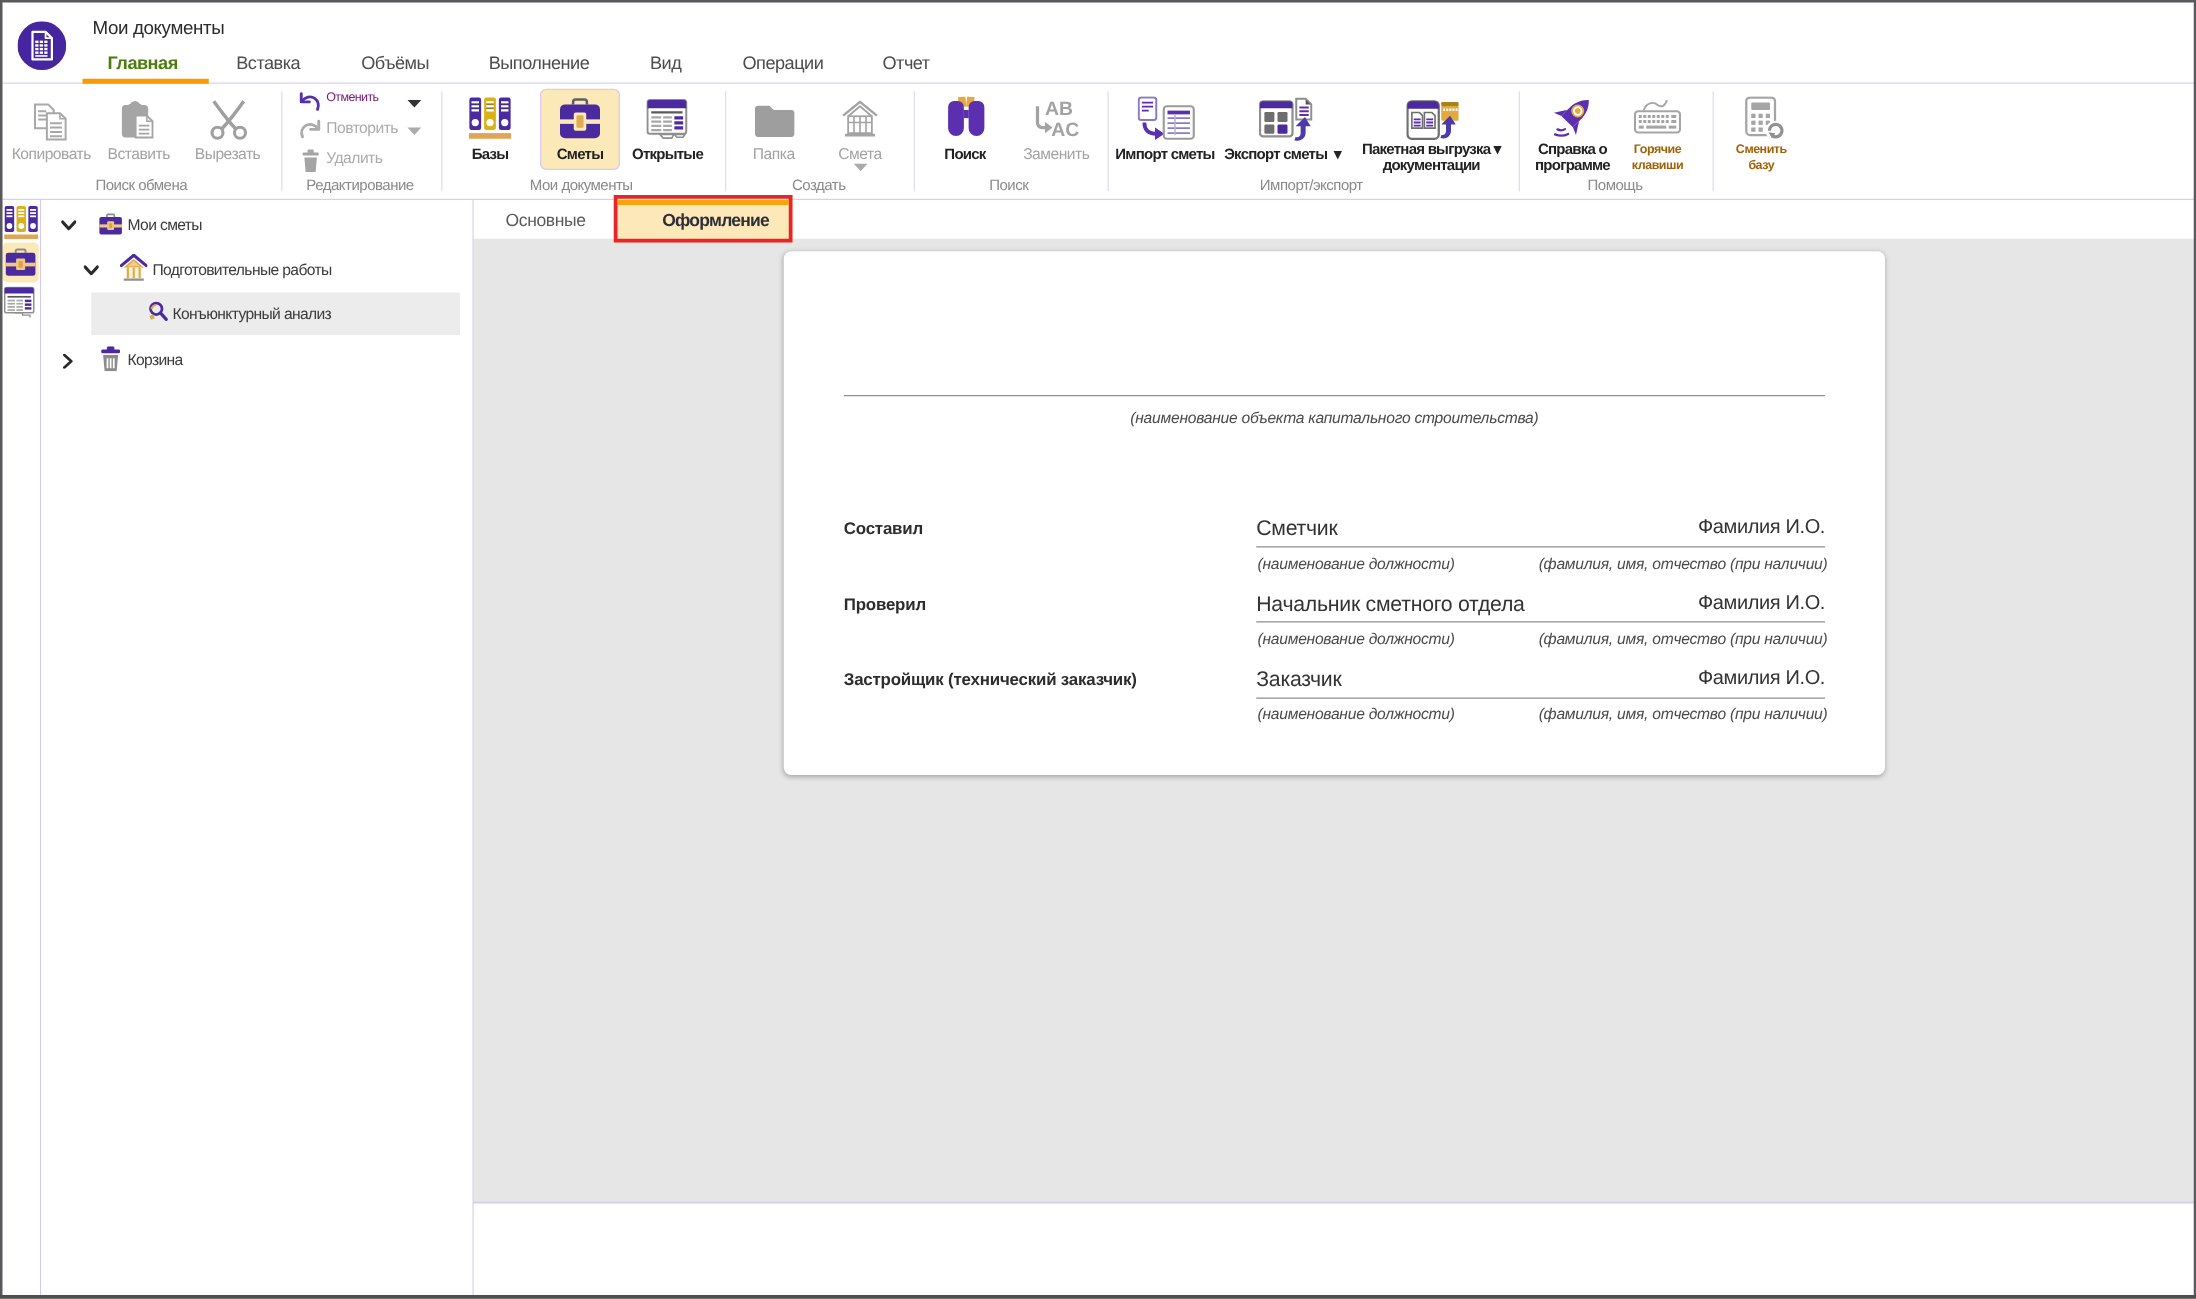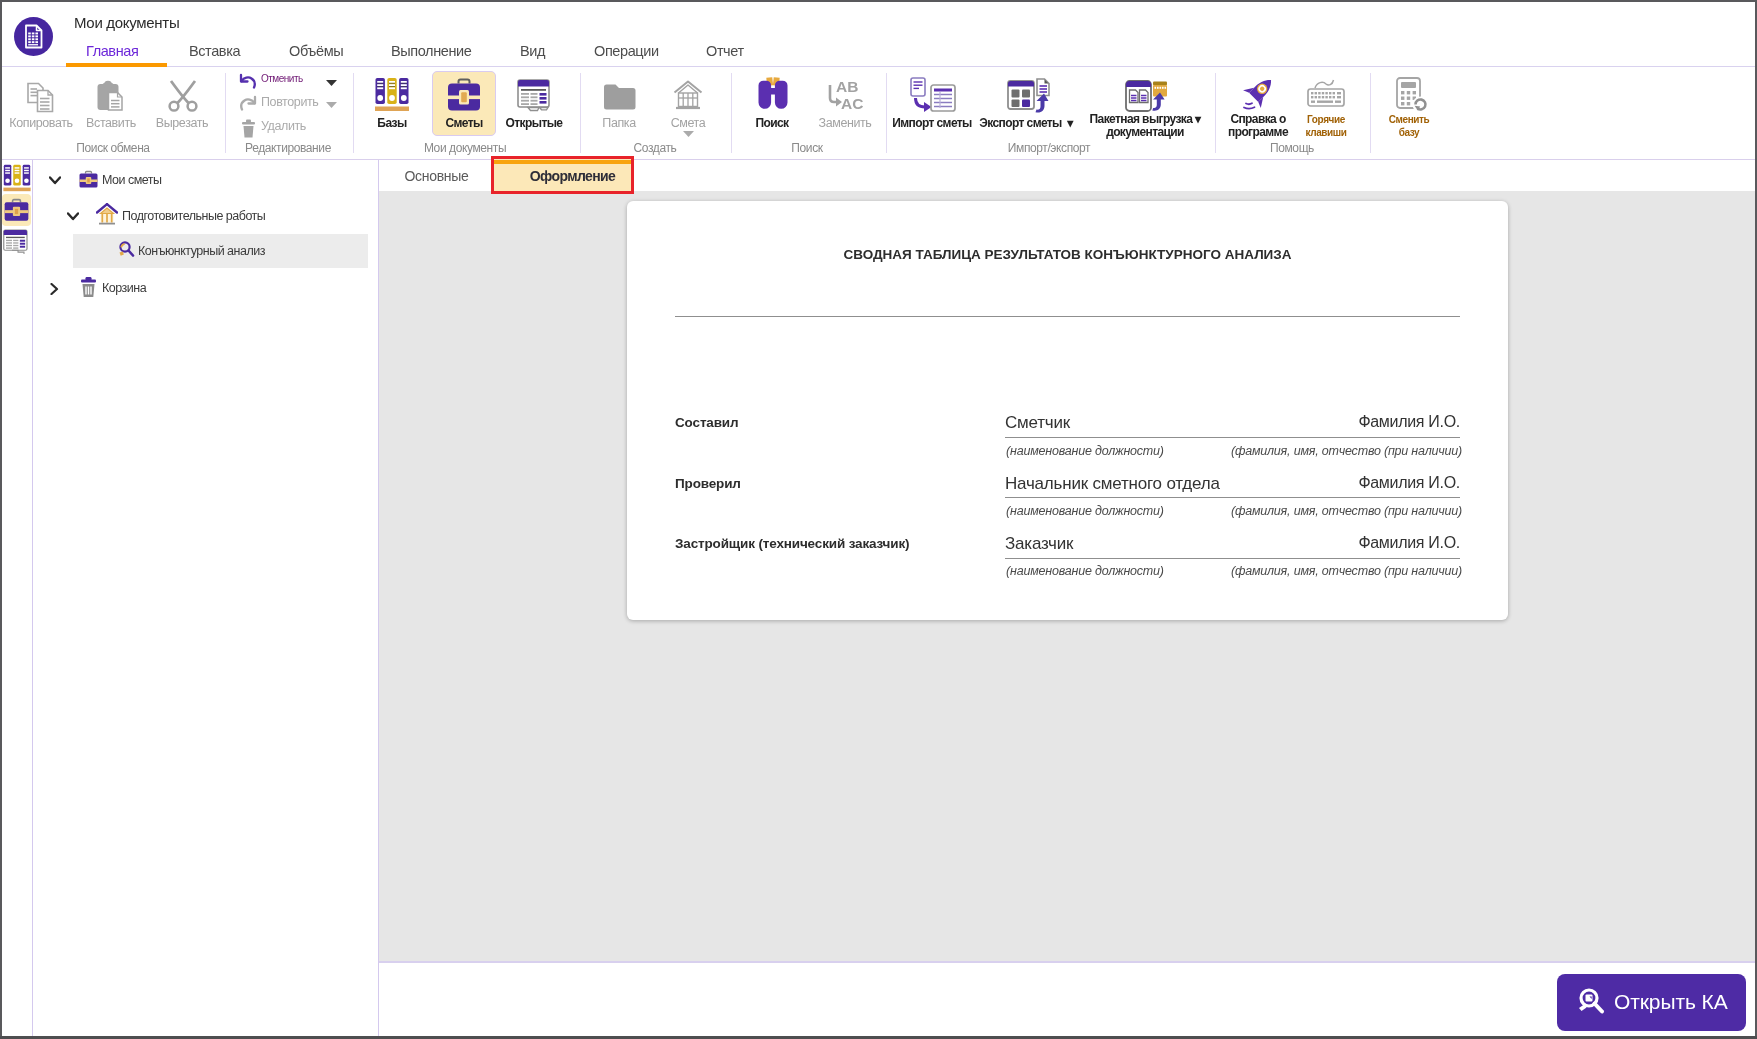--- a/index.html
+++ b/index.html
@@ -7,21 +7,21 @@
 html,body{width:1757px;height:1039px;overflow:hidden}
 body{font-family:"Liberation Sans",sans-serif;background:#fff;position:relative}
 .abs{position:absolute}
 #win{position:absolute;left:0;top:0;width:1757px;height:1039px;background:#fff}
 #borders{position:absolute;left:0;top:0;width:1757px;height:1039px;box-shadow:inset 0 0 0 2px #59595c;z-index:90;pointer-events:none}
 #bbot{position:absolute;left:0;top:1036px;width:1757px;height:3px;background:#4e4e50;z-index:91}
 
 #appbar{position:absolute;left:2px;top:2px;width:1753px;height:65px;background:#fff;border-bottom:1px solid #d9d2ef}
 #appbar .title{position:absolute;left:72px;top:12px;font-size:15px;letter-spacing:-.3px;color:#2b2b2b}
 .menutab{position:absolute;top:41px;font-size:14.5px;letter-spacing:-.4px;color:#4d4d4d;white-space:nowrap}
-.menutab.act{font-weight:normal;color:#6d28d9}
+.menutab.act{font-weight:bold;color:#4d7c0f}
 #mtund{position:absolute;left:64px;top:61px;width:101px;height:4px;background:#fb9900}
 
 #ribbon{position:absolute;left:2px;top:68px;width:1753px;height:92px;background:#fff;border-bottom:1px solid #d9cfec}
 .gsep{position:absolute;top:5px;width:1px;height:80px;background:#e2dbf2}
 .glabel{position:absolute;top:73px;font-size:12px;letter-spacing:-.4px;color:#8a8a8a;text-align:center;white-space:nowrap}
 .blabel{position:absolute;top:48px;font-size:12px;letter-spacing:-.6px;text-align:center;white-space:nowrap;color:#222;font-weight:bold}
 .blabel.dis{color:#a3a3a3;font-weight:normal;font-size:12.5px;letter-spacing:-.4px}
 .blabel2{position:absolute;top:45px;font-size:12px;letter-spacing:-.6px;line-height:13px;text-align:center;color:#222;font-weight:bold}
 .blabel2.dis{color:#a16207;font-weight:bold;font-size:10px;letter-spacing:-.4px}
 .ricon{position:absolute}
@@ -504,22 +504,22 @@
 
   <div id="tabrow"></div>
   <div id="tabosn">Основные</div>
   <div id="redbox">
       <div class="obar"></div>
       <div class="t">Оформление</div>
     </div>
 
   <div id="content">
     <div id="card">
-      <div class="ctitle">СВОДНАЯ ТАБЛИЦА РЕЗУЛЬТАТОВ КОНЪЮНКТУРНОГО АНАЛИЗА</div>
       <div class="cline" style="left:48px;top:115px;width:785px"></div>
+      <div class="ccap" style="left:0;top:126px;width:100%;text-align:center">(наименование объекта капитального строительства)</div>
       <div class="clab" style="top:214px">Составил</div>
       <div class="cval" style="top:212px">Сметчик</div>
       <div class="cfam" style="top:212px;left:633px;width:200px">Фамилия И.О.</div>
       <div class="cline" style="left:378px;top:236px;width:455px"></div>
       <div class="ccap" style="left:379px;top:243px">(наименование должности)</div>
       <div class="ccap" style="left:535px;top:243px;width:300px;text-align:right">(фамилия, имя, отчество (при наличии)</div>
       <div class="clab" style="top:275px">Проверил</div>
       <div class="cval" style="top:273px">Начальник сметного отдела</div>
       <div class="cfam" style="top:273px;left:633px;width:200px">Фамилия И.О.</div>
       <div class="cline" style="left:378px;top:296px;width:455px"></div>
@@ -529,25 +529,15 @@
       <div class="cval" style="top:333px">Заказчик</div>
       <div class="cfam" style="top:333px;left:633px;width:200px">Фамилия И.О.</div>
       <div class="cline" style="left:378px;top:357px;width:455px"></div>
       <div class="ccap" style="left:379px;top:363px">(наименование должности)</div>
       <div class="ccap" style="left:535px;top:363px;width:300px;text-align:right">(фамилия, имя, отчество (при наличии)</div>
     </div>
   </div>
 
   <div id="footline"></div>
   <div id="footer"></div>
-  <div id="okbtn">
-    <svg class="abs" style="left:18px;top:13px" width="34" height="32" viewBox="0 0 34 32">
-      <circle cx="14" cy="11" r="8" fill="none" stroke="#fff" stroke-width="3.2"></circle>
-      <rect x="10.5" y="7.5" width="7" height="7" rx="1" fill="#fff"></rect>
-      <path d="M14.5 9.5 l2.2 2.6 l0 -2.6 z" fill="#4e2ba5"></path>
-      <line x1="19.5" y1="16.5" x2="27" y2="24.5" stroke="#fff" stroke-width="4" stroke-linecap="round"></line>
-      <path d="M4 21 l5 -3.5 2.5 3 -5 3.5 z" fill="#fff"></path>
-    </svg>
-    <div class="t">Открыть КА</div>
-  </div>
   <div id="borders"></div>
   <div id="bbot"></div>
 </div>
 
 </body></html>

